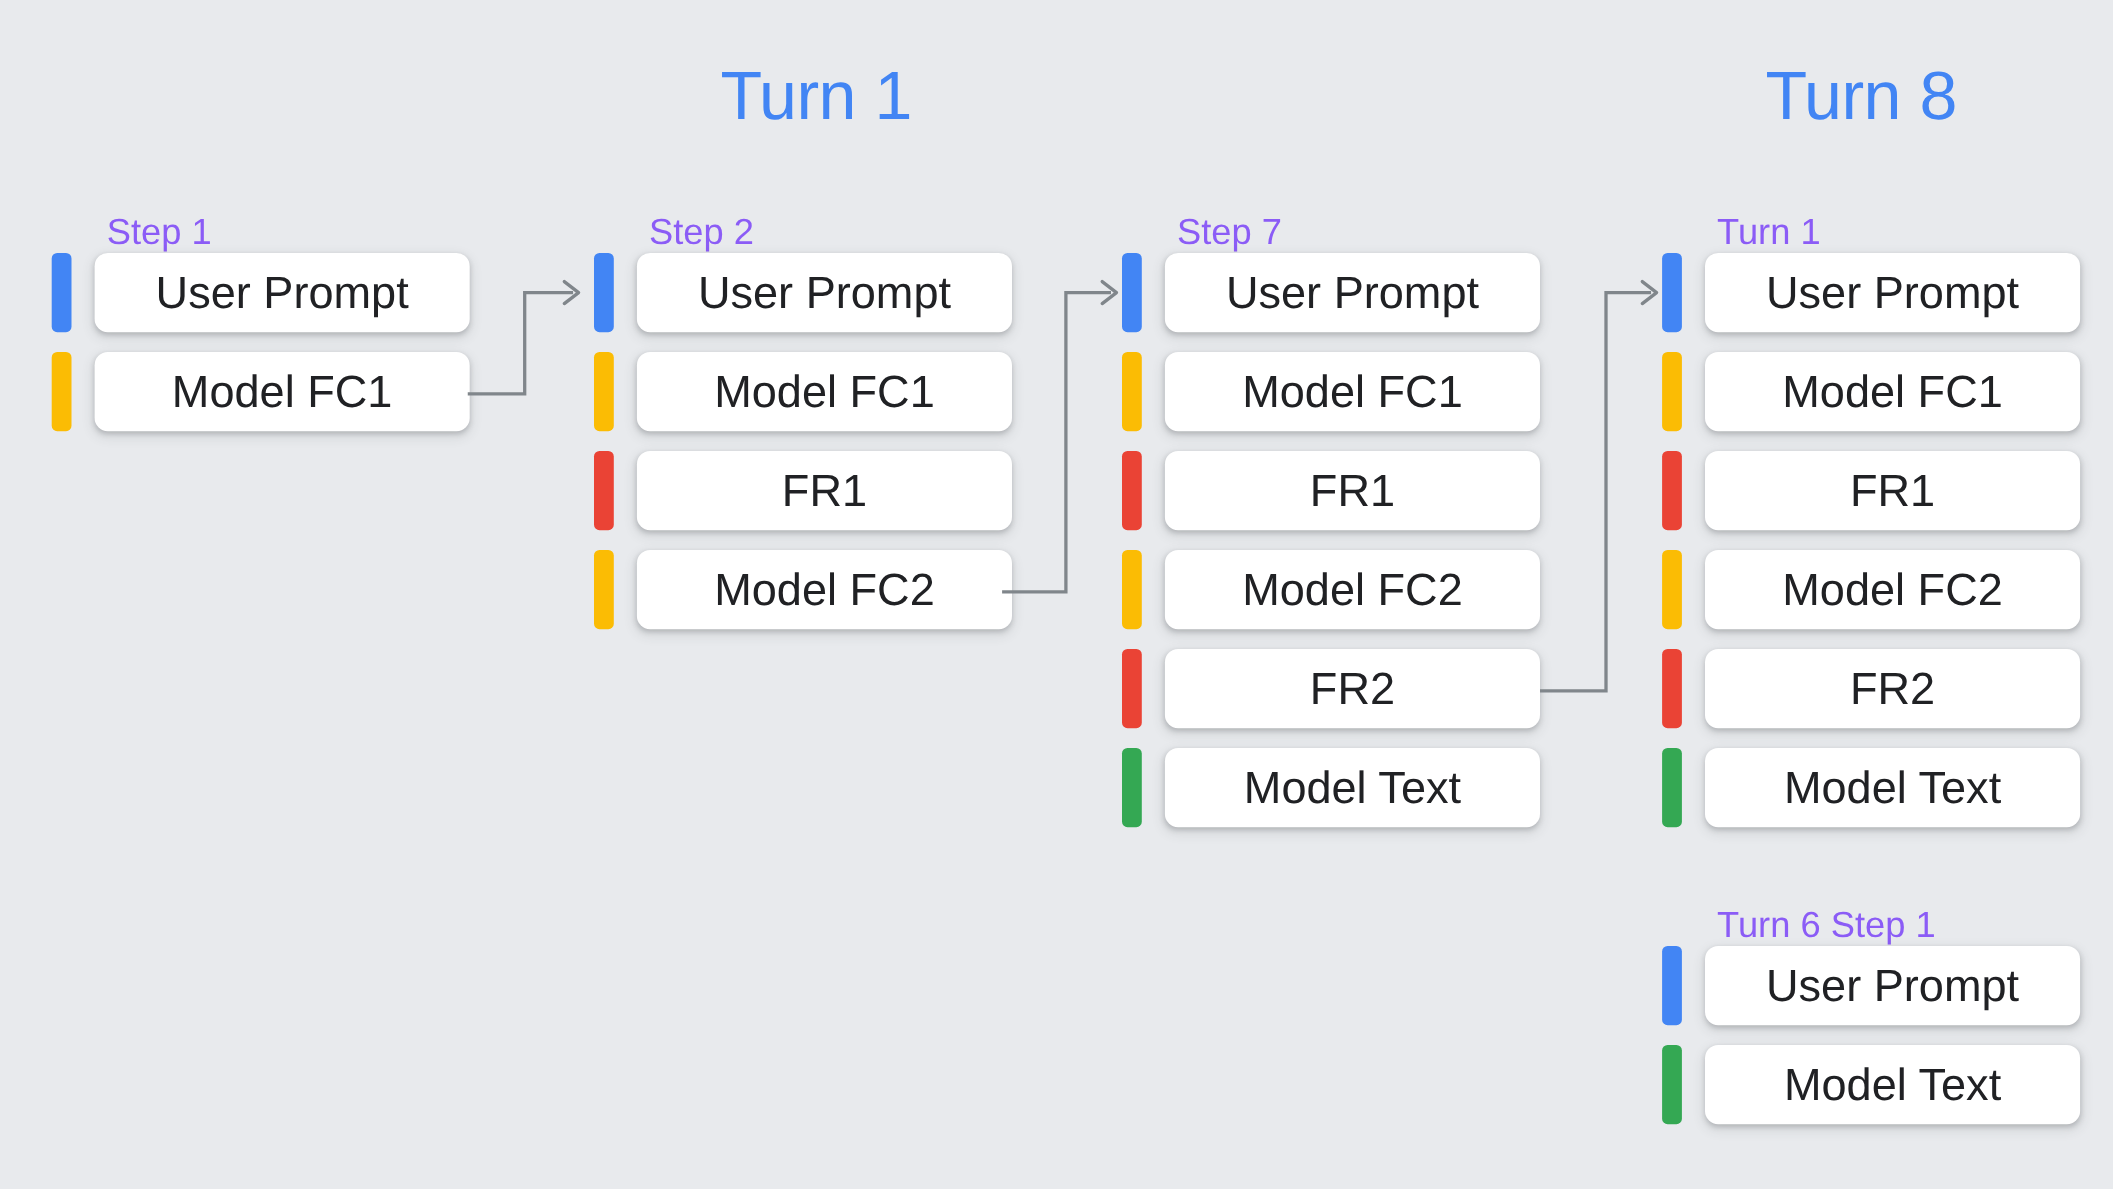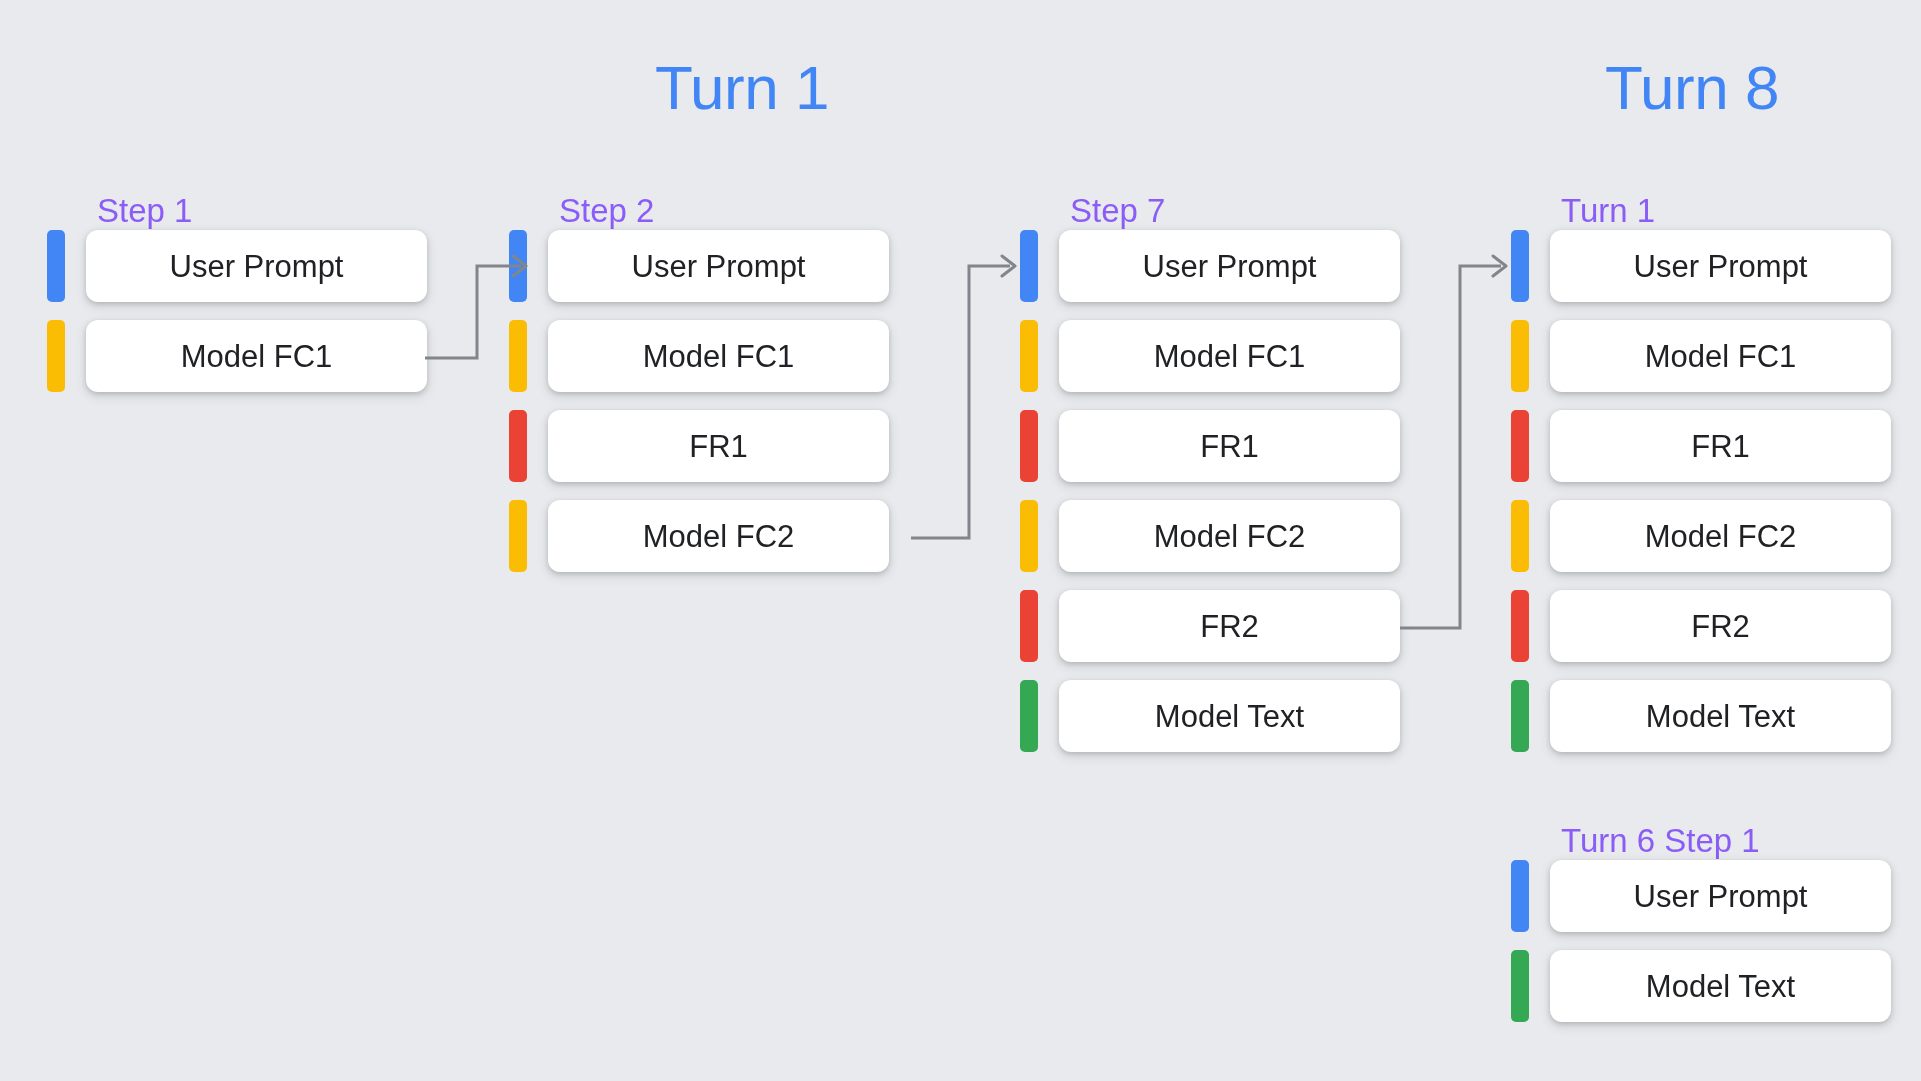--- a/index.html
+++ b/index.html
@@ -77,21 +77,21 @@
     border-radius: 12px;
     background: #ffffff;
     box-shadow: 0 2px 5px rgba(60,64,67,0.22), 0 4px 12px rgba(60,64,67,0.14);
     display: flex;
     align-items: center;
     justify-content: center;
     flex: 1 1 auto;
     box-sizing: border-box;
   }
   .card-label {
-    font-size: 31px;
+    font-size: 41px;
     color: #202124;
     white-space: nowrap;
     line-height: 1;
   }
 
   
   .connector {
     position: absolute;
     pointer-events: none;
   }
@@ -115,21 +115,21 @@
       </div>
       <div class="row">
         <div class="bar yellow"></div>
         <div class="card">
           <span class="card-label">Model FC1</span>
         </div>
       </div>
     </div>
   </div>
 
-  <div class="column" id="col-step-2" style="left:509px; top:230px; width:380px;">
+  <div class="column" id="col-step-2" style="left:540px; top:230px; width:380px;">
     <div class="column-label">Step 2</div>
     <div class="rows">
       <div class="row">
         <div class="bar blue"></div>
         <div class="card">
           <span class="card-label">User Prompt</span>
         </div>
       </div>
       <div class="row">
         <div class="bar yellow"></div>

